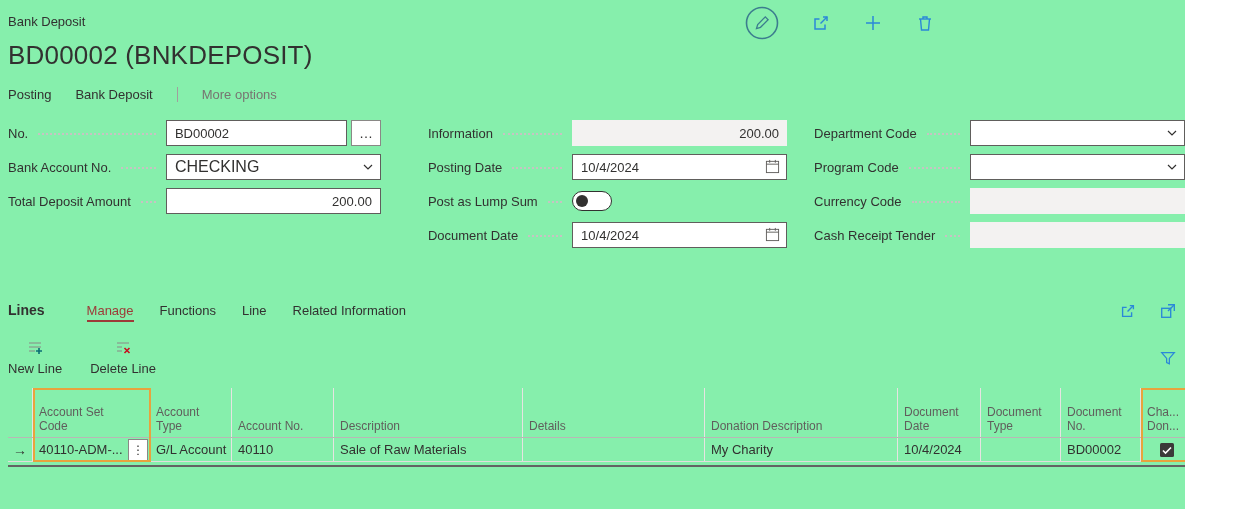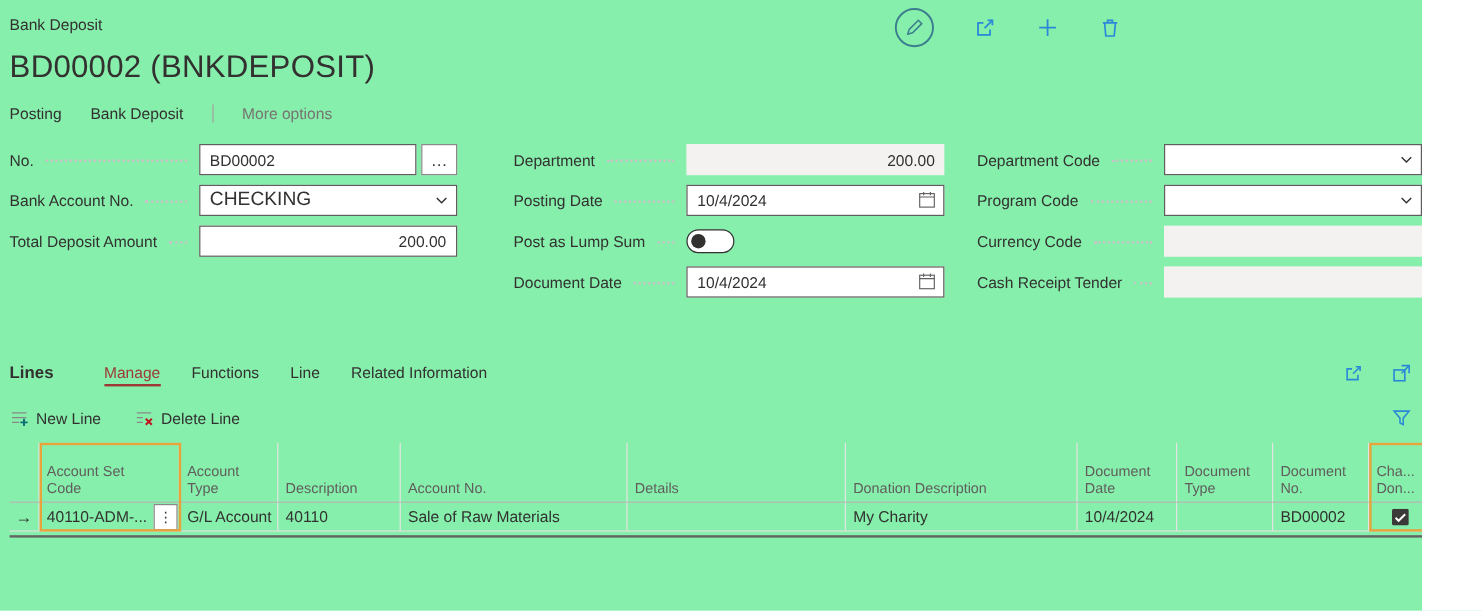--- a/index.html
+++ b/index.html
@@ -57,21 +57,21 @@
   
   .lines-header { display:flex; align-items:flex-end; margin:46px 8px 0 8px; }
   .lines-title { font-size:14px; font-weight:700; margin-right:42px; padding-bottom:4px; }
   .ltabs { display:flex; gap:26px; font-size:13px; }
   .ltab { padding-bottom:4px; cursor:pointer; color:#323130; }
   .ltab.active { color:#9d3a38; border-bottom:2px solid #9d3a38; padding-bottom:2px; }
   .lines-header-icons { margin-left:auto; display:flex; gap:22px; align-items:center; padding-bottom:2px; }
 
   .lines-toolbar { display:flex; align-items:center; gap:28px; margin:17px 8px 0 8px; }
   .tbtn { display:flex; align-items:center; gap:6px; font-size:13px; cursor:pointer; background:none; border:none;
-          font-family:"Liberation Sans", sans-serif; color:#323130; }
+          font-family:"Liberation Sans", sans-serif; color:#323130;flex-direction:column; }
   .toolbar-right { margin-left:auto; display:flex; align-items:center; }
 
   .ltable { position:relative; margin:12px 0 0 8px; width:1227px; }
   .tgrid { display:grid; grid-template-columns:25px 117px 82px 102px 189px 182px 193px 83px 80px 80px 52px 42px; }
   .thead { border-bottom:1px solid #b9b7b5; }
   .th { min-height:48px; padding:3px 6px 4px 6px; font-size:12px; line-height:14px; color:#605e5c;
         display:flex; align-items:flex-end; border-right:1px solid #e6e4e2; white-space:pre-line; overflow:hidden; }
   .trow { height:24px; border-bottom:1px solid #e1dfdd; }
   .td { padding:0 6px; font-size:13px; display:flex; align-items:center; border-right:1px solid #e6e4e2;
         overflow:hidden; white-space:nowrap; }
@@ -170,21 +170,21 @@
         <span class="flabel">Total Deposit Amount</span>
         <span class="leader"></span>
         <div class="ctl">
           <input class="tin right" value="200.00" style="">
         </div>
       </div>
     </div>
 
     <div class="fcol2">
       <div class="field">
-        <span class="flabel">Department</span>
+        <span class="flabel">Information</span>
         <span class="leader"></span>
         <div class="ctl readonly amount">200.00</div>
       </div>
       <div class="field">
         <span class="flabel">Posting Date</span>
         <span class="leader"></span>
         <div class="ctl datewrap">
           <input class="tin" value="10/4/2024" style="">
           <span class="cal-ic">
             <svg width="15" height="15" viewBox="0 0 16 16" fill="none" stroke="#605e5c">
@@ -320,22 +320,22 @@
     </div>
   </div>
 
   <div class="ltable">
     <div class="tgrid thead">
       <div class="th"></div>
       <div class="th">Account Set
 Code</div>
       <div class="th">Account
 Type</div>
+      <div class="th">Account No.</div>
       <div class="th">Description</div>
-      <div class="th">Account No.</div>
       <div class="th">Details</div>
       <div class="th">Donation Description</div>
       <div class="th">Document
 Date</div>
       <div class="th">Document
 Type</div>
       <div class="th">Document
 No.</div>
       <div class="th">Cha...
 Don...</div>

